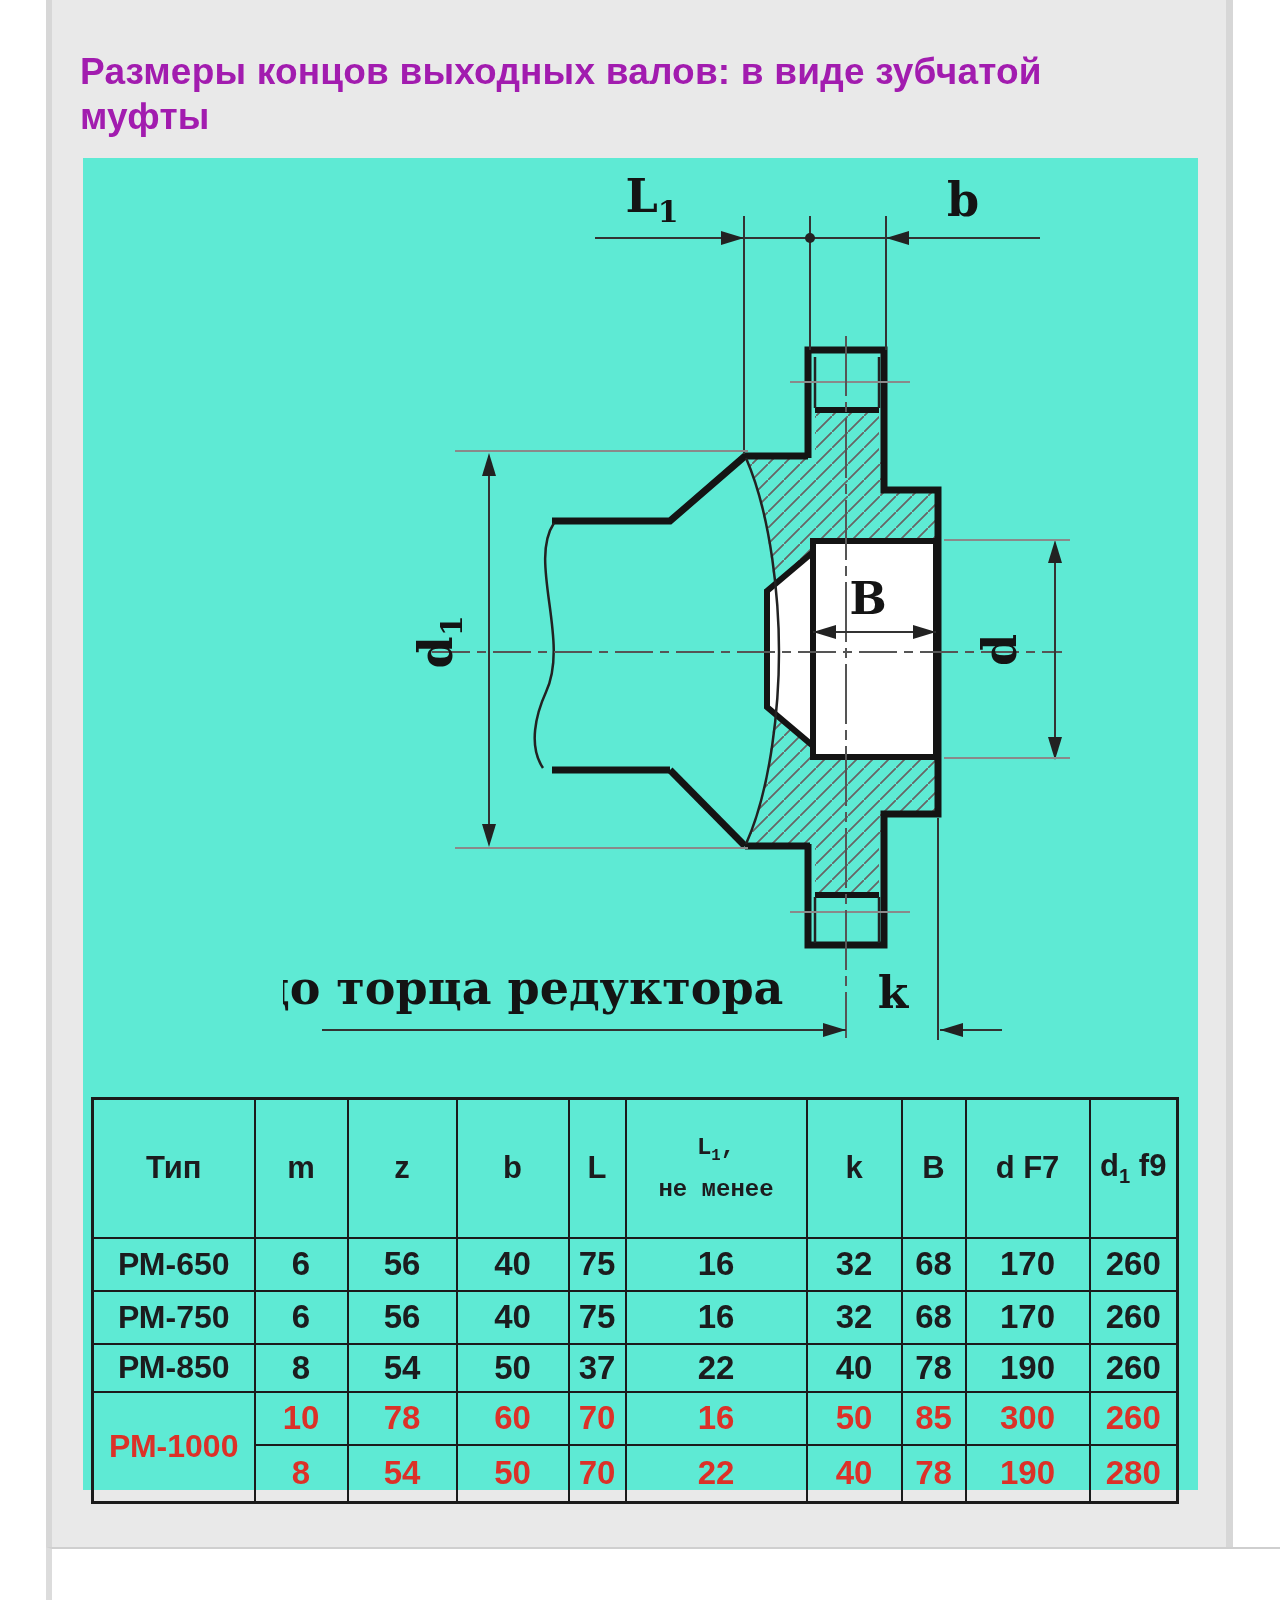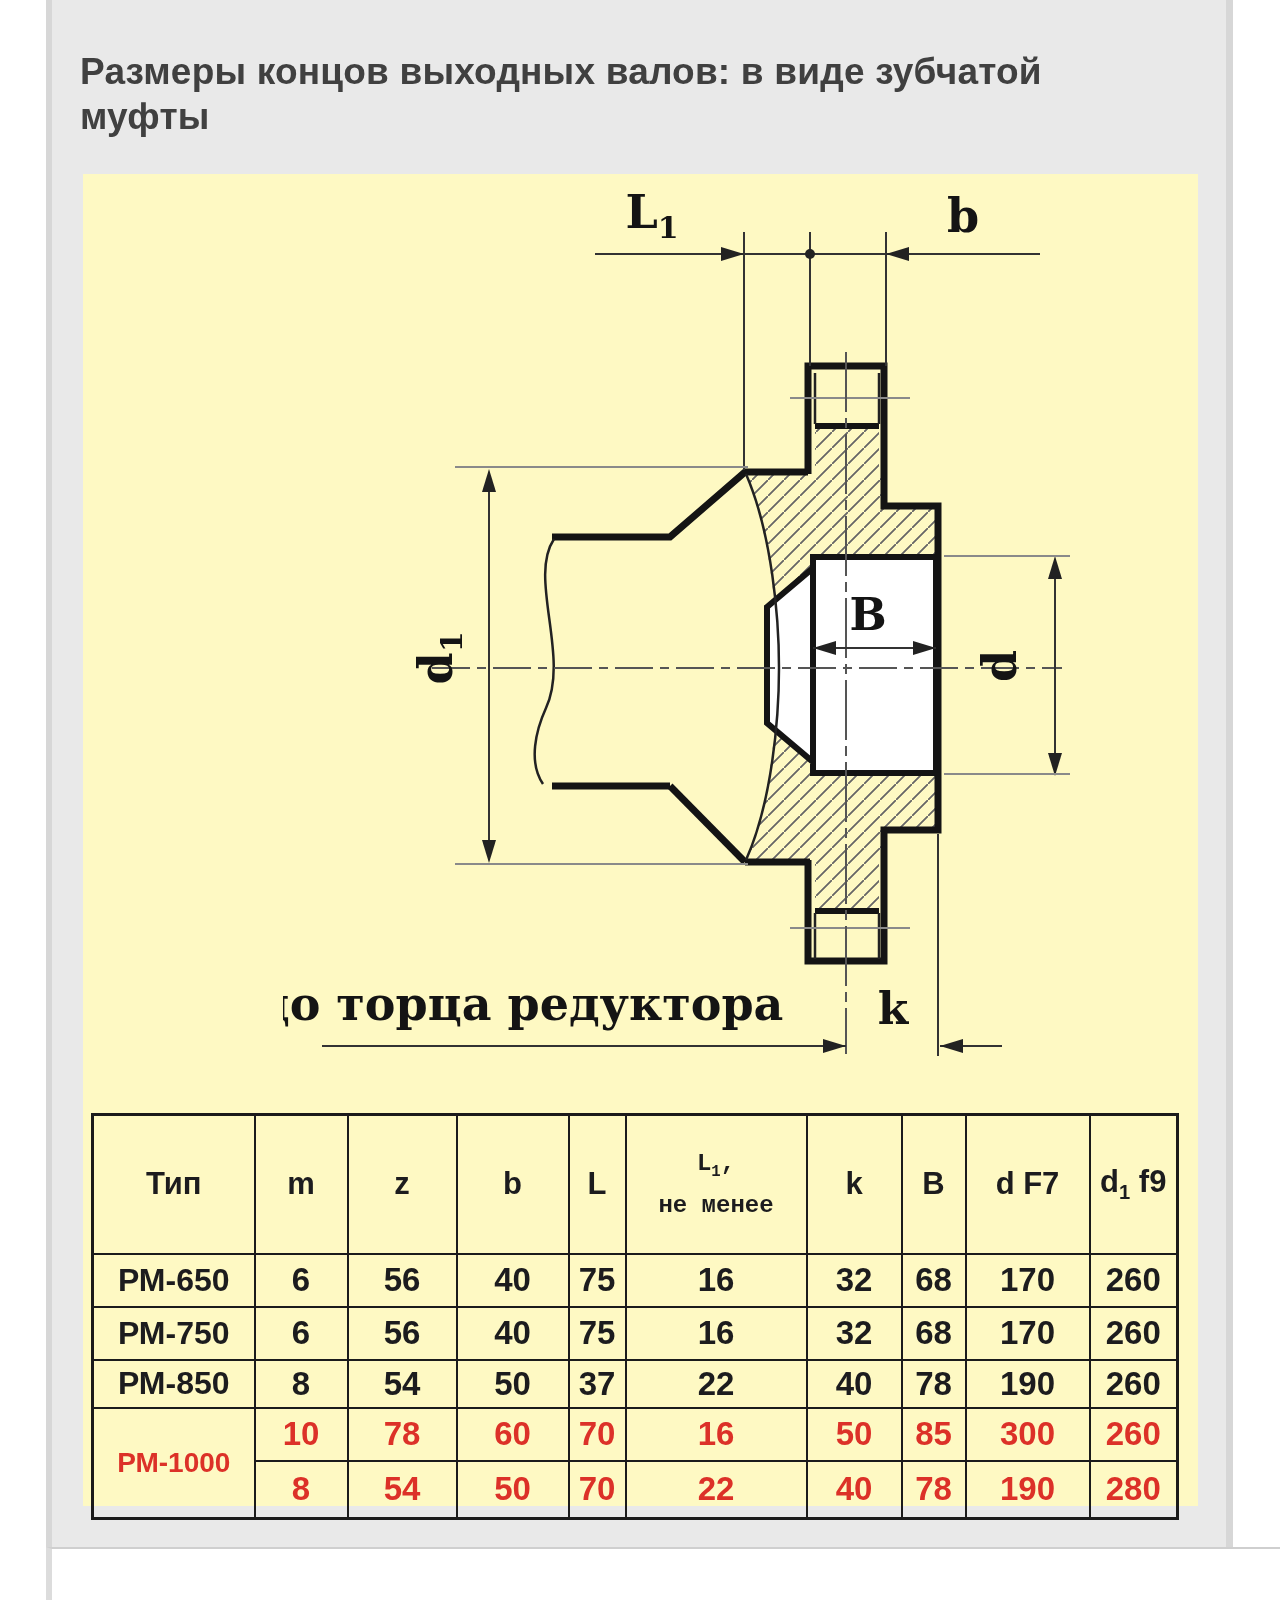--- a/index.html
+++ b/index.html
@@ -8,47 +8,47 @@
     font-family:"Liberation Sans",sans-serif;overflow:hidden;
   }
   .gray-panel{
     position:absolute;left:46px;top:0;width:1187px;height:1547px;
     background:var(--bg_gray,#e9e9e9);
     border-left:6px solid #d7d7d7;border-right:7px solid #d7d7d7;
     box-sizing:border-box;
   }
   .page-title{
     position:absolute;left:80px;top:24px;width:1080px;
-    font-size:37px;line-height:45px;font-weight:bold;color:#404040;
+    font-size:37px;line-height:45px;font-weight:bold;color:#a21caf;
     letter-spacing:.2px;
   }
   .card{
-    position:absolute;left:83px;top:174px;width:1115px;height:1332px;
-    background:#fef9c3;
+    position:absolute;left:83px;top:158px;width:1115px;height:1332px;
+    background:#5eead4;
   }
   .drawing-svg{position:absolute;left:200px;top:0;}
   .svg-label{font-family:"DejaVu Serif",serif;font-weight:bold;fill:#141414;}
 
   table.spec-table{
     position:absolute;left:8px;top:939px;
     border-collapse:collapse;table-layout:fixed;
     font-family:"Liberation Sans",sans-serif;
   }
   table.spec-table td,table.spec-table th{
     border:2px solid var(--table_line,#1b1b1b);
     text-align:center;vertical-align:middle;
     color:#1c1c1e;font-weight:bold;padding:0;
   }
   table.spec-table{border:3px solid var(--table_line,#1b1b1b);}
   th.hdr{font-size:31px;}
   th.hdr .hdr-small{font-size:24px;line-height:33px;display:block;font-family:Liberation Mono, monospace;}
   td.cell{font-size:33px;}
   td.type-cell{font-size:32px;}
   tr.red-row td{color:var(--red,#dc3128);}
-  td.type-red{color:var(--red,#dc3128);font-size:28px;font-weight:bold;margin-top:18px;}
+  td.type-red{color:var(--red,#dc3128);font-size:32px;font-weight:bold;margin-top:18px;}
   sub{font-size:65%;}
 
   .bottom-section{
     position:absolute;left:46px;top:1547px;width:1234px;height:53px;
     background:#ffffff;border-top:2px solid #cfcfcf;
     border-left:6px solid #dcdcdc;box-sizing:border-box;
   }
 </style>
 </head>
 <body>

